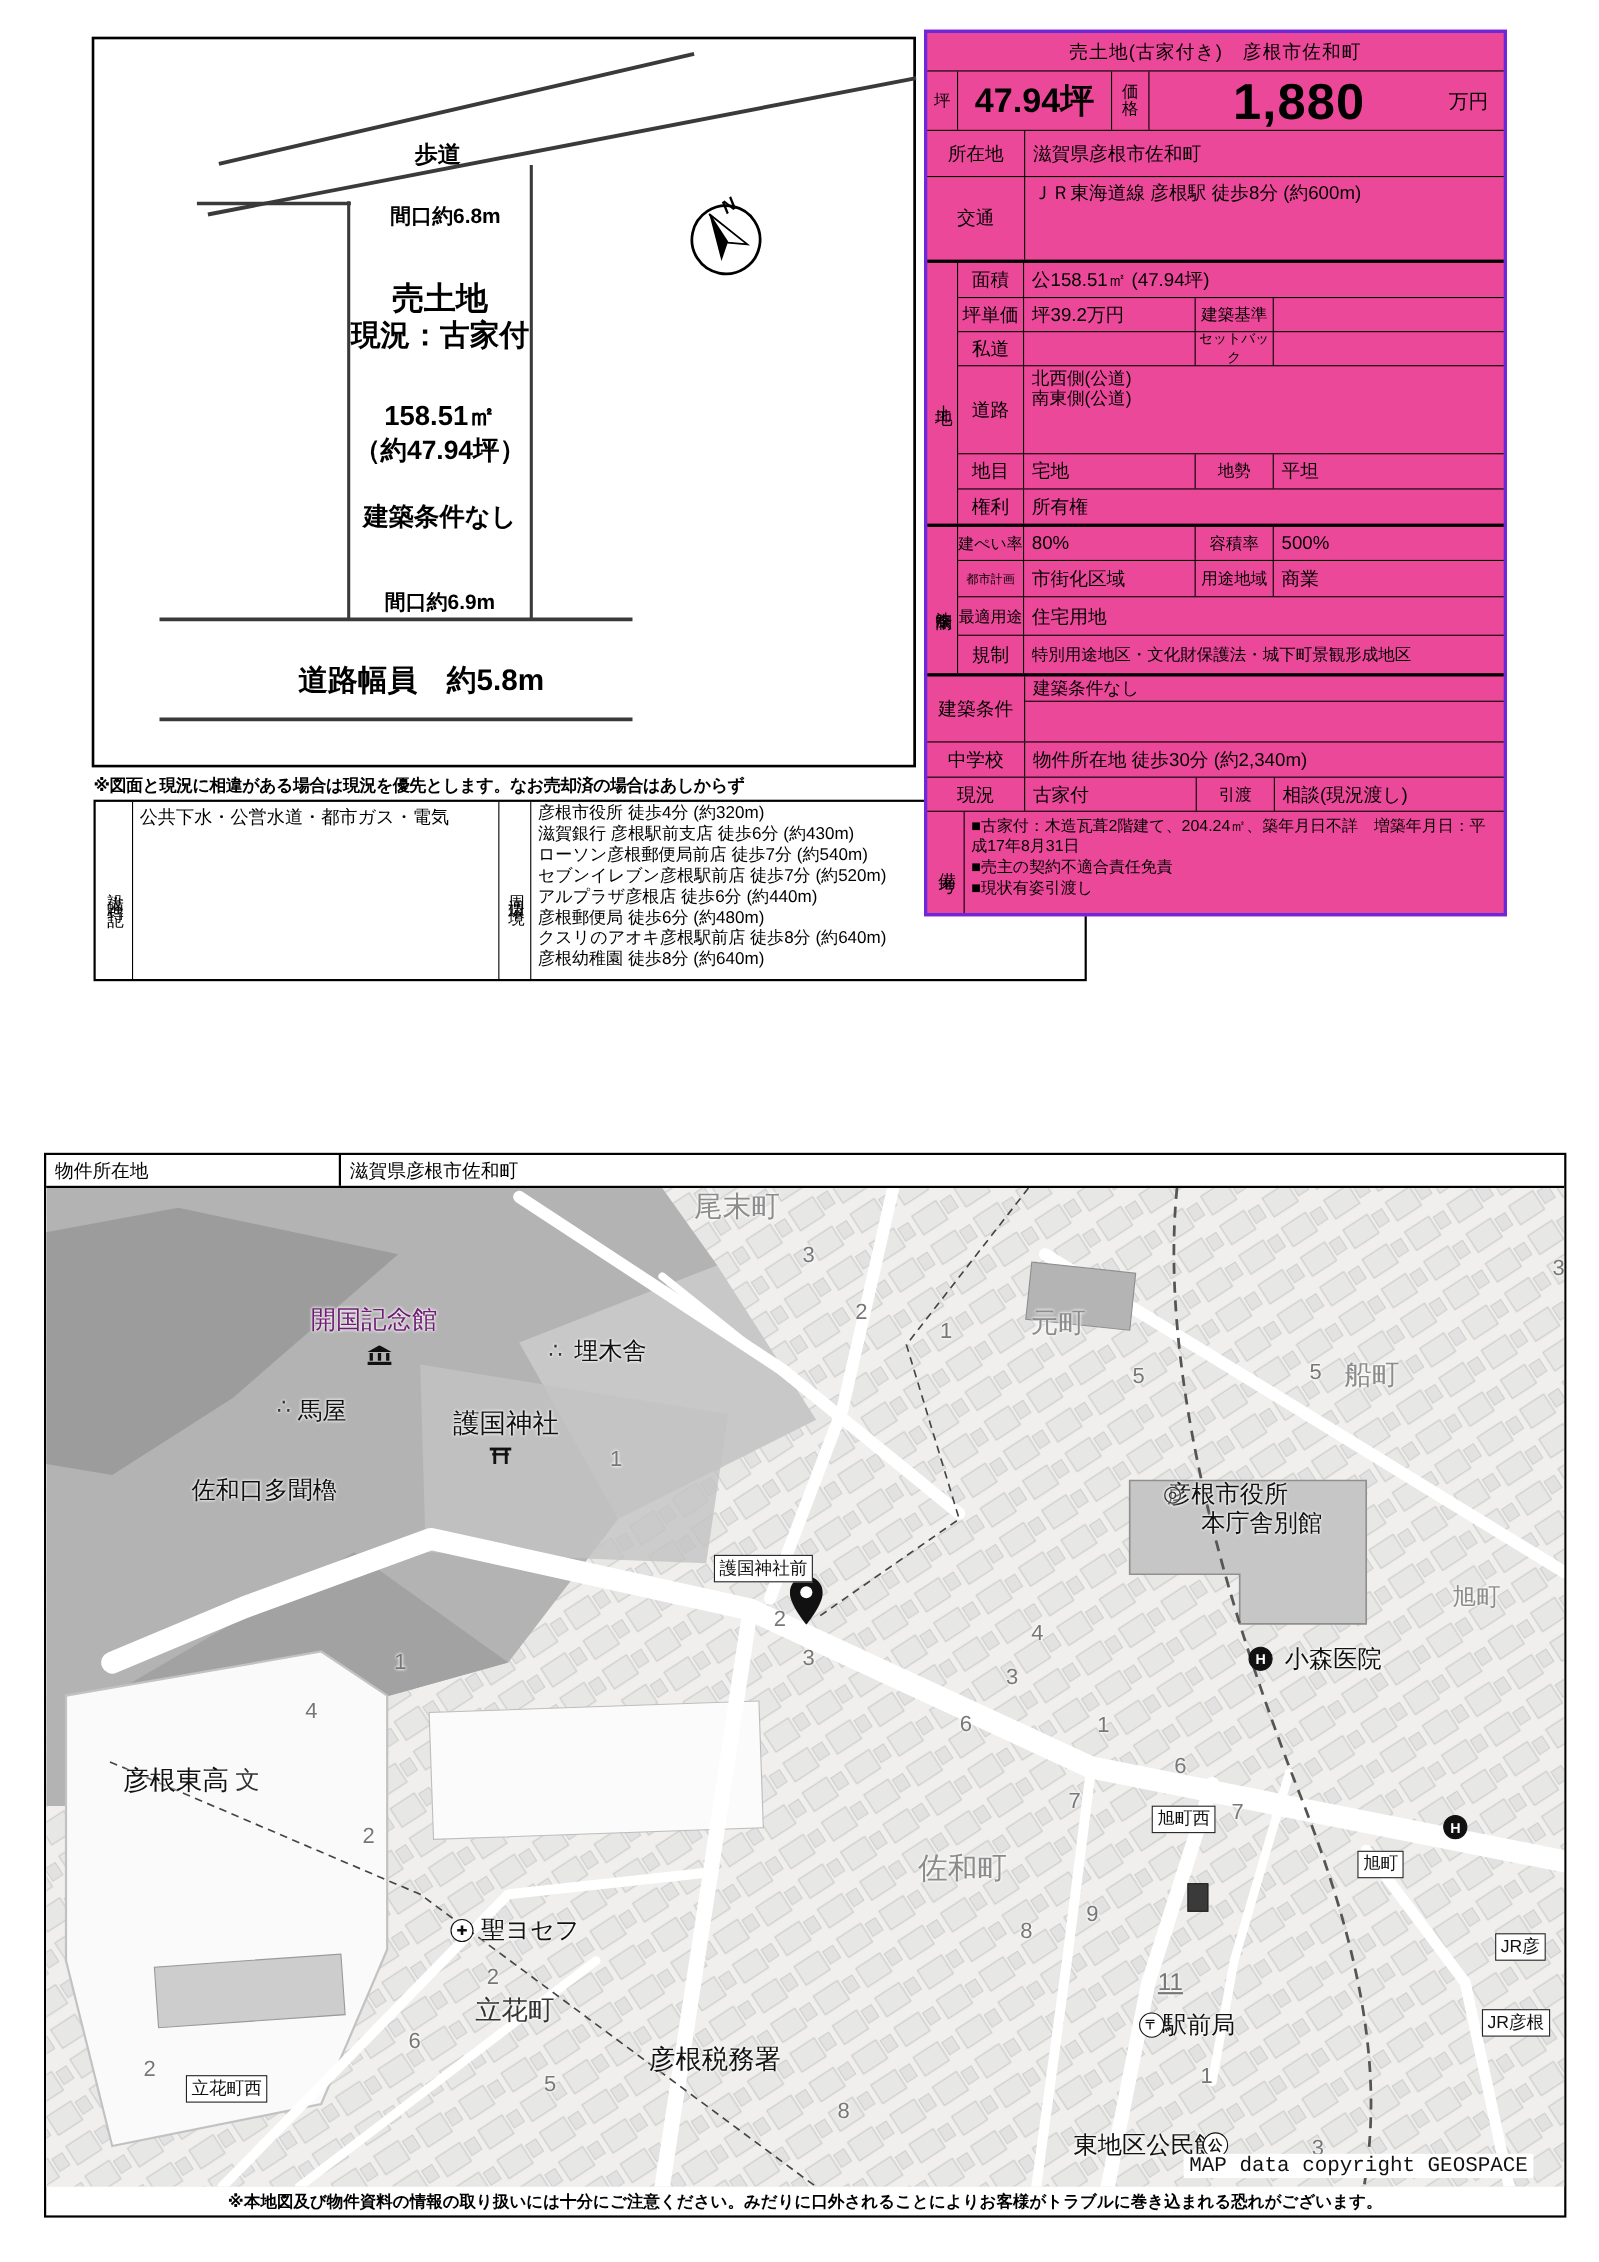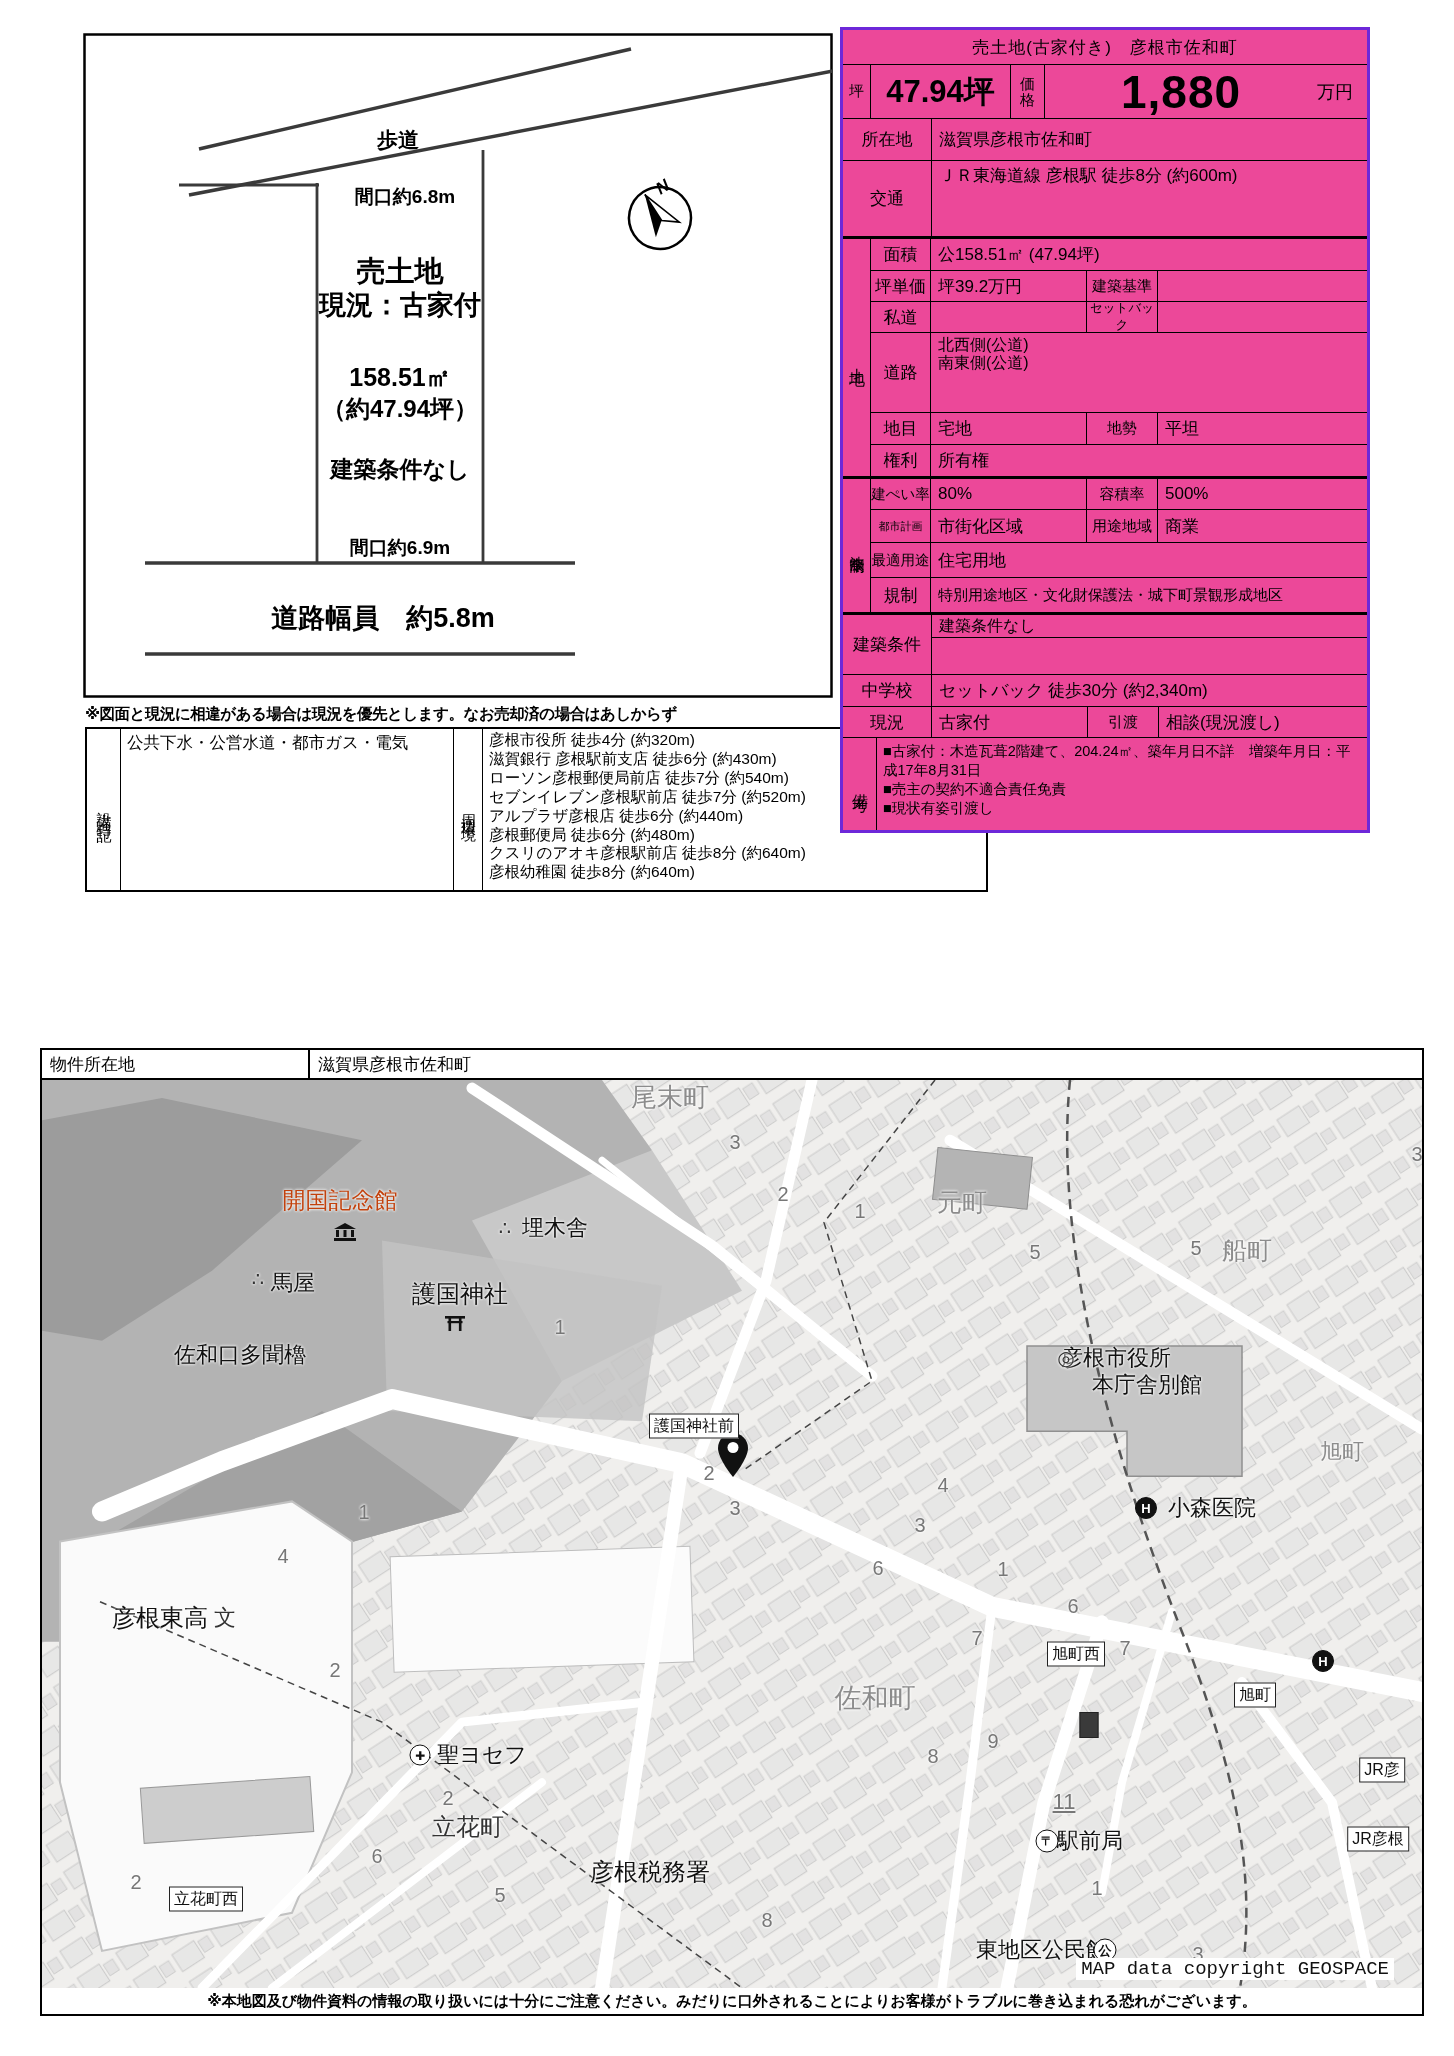--- a/index.html
+++ b/index.html
@@ -217,21 +217,21 @@
     <div class="prow thick" style="height:62px;">
       <div class="pc pc-lab lblw">建築条件</div>
       <div class="pc pc-val sub2">
         <div class="s1">建築条件なし</div>
         <div class="s2"></div>
       </div>
     </div>
 
     <div class="prow" style="height:32px;">
       <div class="pc pc-lab lblw">中学校</div>
-      <div class="pc pc-val">セットバック 徒歩30分 (約2,340m)</div>
+      <div class="pc pc-val">物件所在地 徒歩30分 (約2,340m)</div>
     </div>
     <div class="prow" style="height:31px;">
       <div class="pc pc-lab lblw">現況</div>
       <div class="pc val1">古家付</div>
       <div class="pc pc-lab lbl2">引渡</div>
       <div class="pc pc-val">相談(現況渡し)</div>
     </div>
     <div class="prow" style="height:93px;">
       <div class="pc pc-lab biko-lab">備考</div>
       <div id="biko-cell" class="pc-val">
@@ -291,21 +291,21 @@
         <path d="M1028,0 C1012,160 1066,360 1136,540 C1196,690 1216,800 1198,905" stroke="#555" stroke-width="2.5" stroke-dasharray="10 7" fill="none"></path>
 
         <path d="M893,0 L782,142 L830,300 L700,390" stroke="#444" stroke-width="1.5" stroke-dasharray="7 5" fill="none"></path>
         <path d="M58,520 L340,640 L700,905" stroke="#444" stroke-width="1.5" stroke-dasharray="7 5" fill="none"></path>
       </svg>
 
       <div id="map-labels">
           <span class="map-label" style="left: 628px; top: 17px; font-size: 26px; color: rgb(140, 140, 140);">尾末町</span>
           <span class="map-label" style="left: 693px; top: 62px; font-size: 20px; color: rgb(119, 119, 119);">3</span>
           <span class="map-label" style="left: 1375px; top: 74px; font-size: 20px; color: rgb(119, 119, 119);">3</span>
-          <span class="map-label" style="left: 298px; top: 120px; font-size: 23px; color: #c2410c;">開国記念館</span>
+          <span class="map-label" style="left: 298px; top: 120px; font-size: 23px; color: #701a75;">開国記念館</span>
           <span class="map-label" style="left: 513px; top: 148px; font-size: 22px; color: rgb(17, 17, 17);">埋木舎</span>
           <span class="map-label" style="left: 463px; top: 148px; font-size: 20px; color: rgb(51, 51, 51);">∴</span>
           <span class="map-label" style="left: 741px; top: 114px; font-size: 20px; color: rgb(119, 119, 119);">2</span>
           <span class="map-label" style="left: 818px; top: 131px; font-size: 20px; color: rgb(119, 119, 119);">1</span>
           <span class="map-label" style="left: 920px; top: 122px; font-size: 25px; color: rgb(140, 140, 140);">元町</span>
           <span class="map-label" style="left: 993px; top: 172px; font-size: 20px; color: rgb(119, 119, 119);">5</span>
           <span class="map-label" style="left: 1154px; top: 168px; font-size: 20px; color: rgb(119, 119, 119);">5</span>
           <span class="map-label" style="left: 1205px; top: 170px; font-size: 25px; color: rgb(140, 140, 140);">船町</span>
           <span class="map-label" style="left: 418px; top: 214px; font-size: 24px; color: rgb(17, 17, 17);">護国神社</span>
           <span class="map-label" style="left: 251px; top: 203px; font-size: 22px; color: rgb(17, 17, 17);">馬屋</span>

